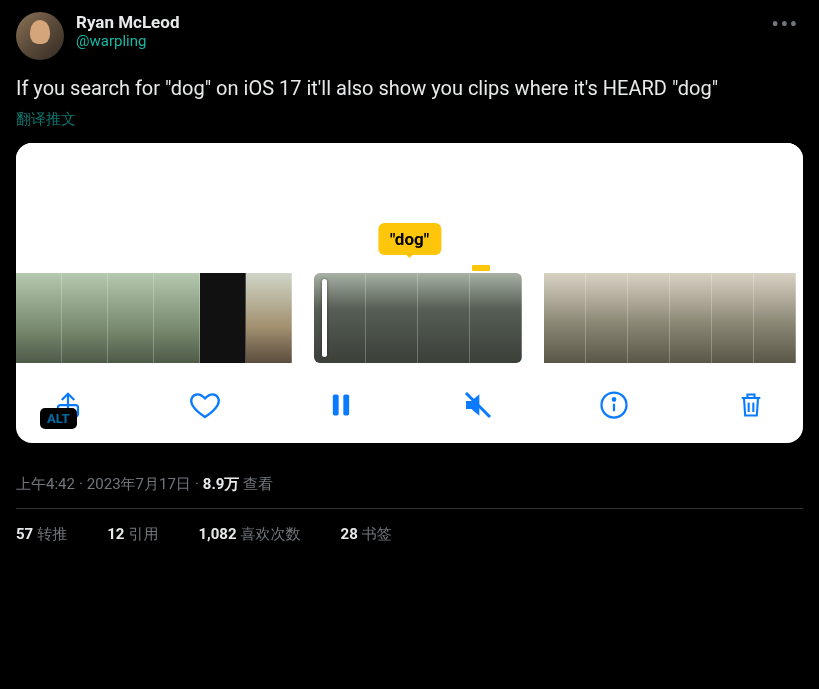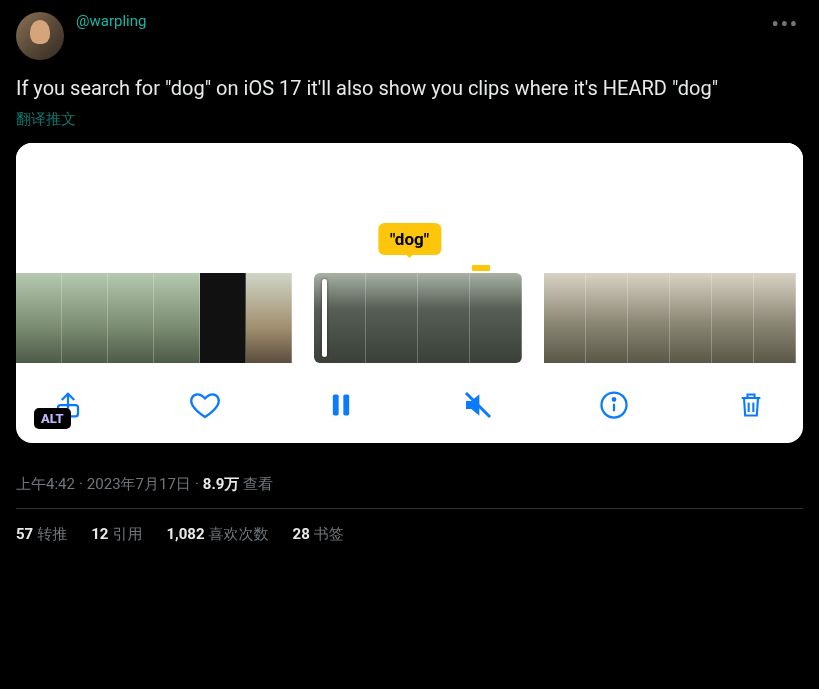--- a/index.html
+++ b/index.html
@@ -146,24 +146,24 @@
     padding: 24px 34px 8px 34px;
   }
   .tb-btn {
     width: 36px; height: 36px;
     display: flex; align-items: center; justify-content: center;
     cursor: pointer;
     color: #0a7aff;
   }
   .alt-badge {
     position: absolute;
-    left: 18px;
+    left: 24px;
     bottom: 14px;
     background: #000;
-    color: #c4b5fd;
+    color: #0369a1;
     font-weight: 800;
     font-size: 13px;
     padding: 3px 7px;
     border-radius: 5px;
   }
   .meta-row {
     margin-top: 32px;
     font-size: 15px;
     color: #71767b;
   }
@@ -172,39 +172,40 @@
     color: #e7e9ea;
     font-weight: 700;
   }
   .divider {
     margin-top: 14px;
     height: 1px;
     background: #2f3336;
   }
   .stats-row {
     display: flex;
-    gap: 24px;
+    gap: 40px;
     padding-top: 16px;
     font-size: 15px;
     color: #71767b;
   }
   .stats-row .num {
     color: #e7e9ea;
     font-weight: 700;
     margin-right: 4px;
   }
 </style>
 </head>
 <body>
 
 <div class="tweet">
 
   <div class="header">
     <div class="avatar"></div>
     <div class="user-block">
+      <div class="display-name">Ryan McLeod</div>
       <div class="handle">@warpling</div>
     </div>
     <div class="more">•••</div>
   </div>
 
   <div class="tweet-text">If you search for "dog" on iOS 17 it'll also show you clips where it's HEARD "dog"</div>
 
   <div class="translate-link">翻译推文</div>
 
   <div class="media-card">

